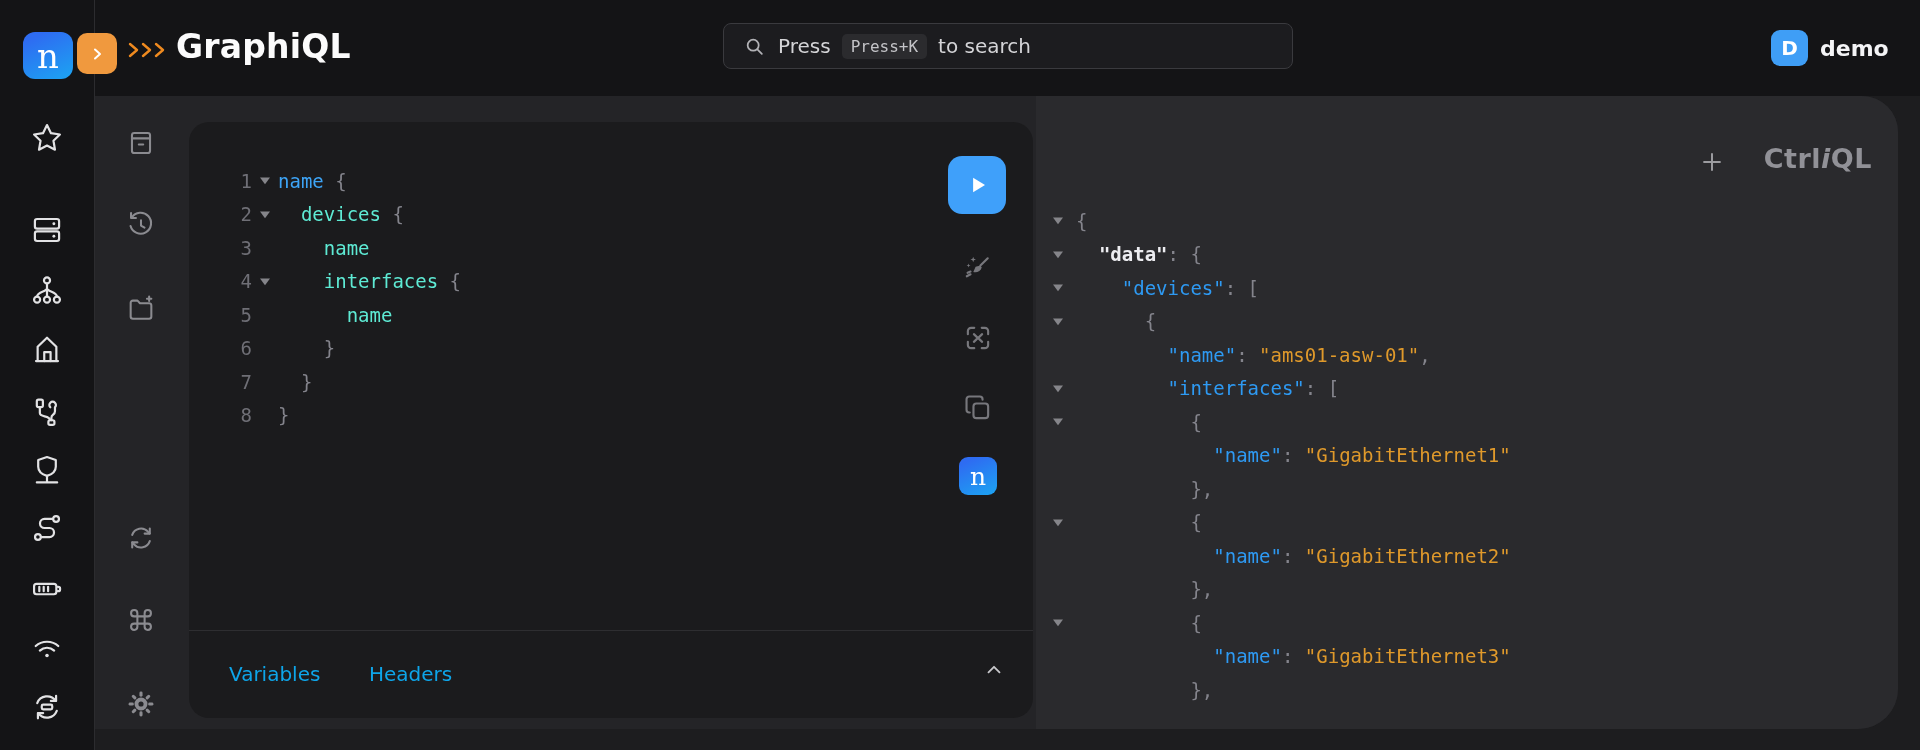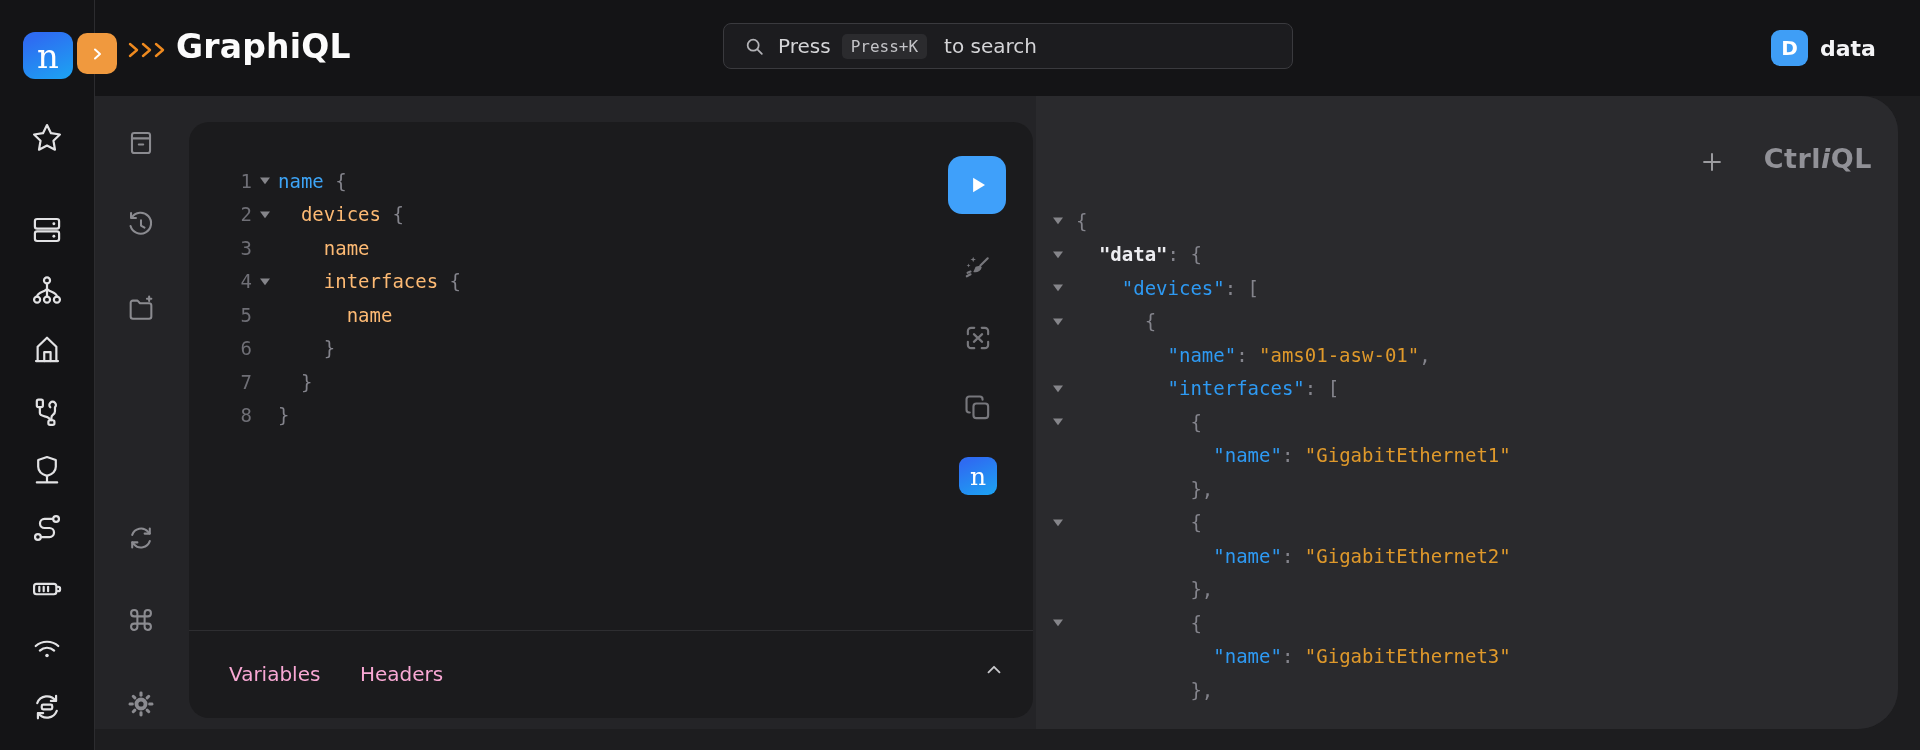--- a/index.html
+++ b/index.html
@@ -37,31 +37,31 @@
   .resp-pane{position:absolute;left:941px;top:0;right:0;bottom:0;background:#2a2a2d;border-radius:0 36px 40px 0}
   .gq-ic{position:absolute;transform:translate(-50%,-50%);color:#8b8b90;background:none;border:none;cursor:pointer;display:flex}
   
   .editor-box{position:absolute;left:94px;top:26px;width:844px;height:596px;background:#1b1b1d;border-radius:20px}
   .code-area{position:absolute;left:0;top:42px;right:110px}
   .code-row{display:flex;align-items:center;height:33.5px;
             font-family:"DejaVu Sans Mono","Liberation Mono",monospace;font-size:19px}
   .code-row .ln{width:63px;text-align:right;color:#6f6f76}
   .code-row .fold{width:26px;display:flex;justify-content:center;align-items:center;cursor:pointer}
   .code-row pre{font:inherit;white-space:pre}
-  .tk-kw{color:#3da4f6}.tk-fld{color:#fdba74}.tk-p{color:#84848c}
+  .tk-kw{color:#3da4f6}.tk-fld{color:#5eead4}.tk-p{color:#84848c}
   .tk-key{color:#2e9af3}.tk-dkey{color:#ededf1;font-weight:bold}.tk-str{color:#df992b}
   .exec-btn{position:absolute;left:759px;top:34px;width:58px;height:58px;border-radius:14px;background:#3fa0fa;
             border:none;display:flex;align-items:center;justify-content:center;cursor:pointer}
   .ed-tool{position:absolute;left:789px;transform:translate(-50%,-50%);color:#77777c;background:none;border:none;cursor:pointer;display:flex}
   .n-chip{position:absolute;left:770px;top:335px;width:38px;height:38px;border-radius:9px;border:none;cursor:pointer;
           background:linear-gradient(155deg,#2e6cf2 15%,#1e9ef2 90%);display:flex;align-items:center;justify-content:center}
   .n-chip span{font-family:"DejaVu Serif","Liberation Serif",serif;color:#fff;font-size:25px;line-height:1}
   .ed-footer{position:absolute;left:0;right:0;top:508px;bottom:0;border-top:1px solid #2e2e31;border-radius:0 0 20px 20px}
-  .ed-footer .tab{position:absolute;top:31px;font-size:20px;color:#f9a8d4;cursor:pointer}
-  .tab-vars{left:40px}.tab-headers{left:171px}
+  .ed-footer .tab{position:absolute;top:31px;font-size:20px;color:#0ea5e9;cursor:pointer}
+  .tab-vars{left:40px}.tab-headers{left:180px}
   .collapse-btn{position:absolute;left:794px;top:28px;background:none;border:none;color:#c7c7ca;cursor:pointer;display:flex}
   
   .resp-code{position:absolute;left:945px;top:108px}
   .resp-code .code-row .fold{width:36px}
   
   .add-tab{position:absolute;left:1603px;top:52px;background:none;border:none;color:#9c9ca0;cursor:pointer;display:flex}
   .gql-brand{position:absolute;right:26px;top:47px;font-size:27px;font-weight:600;color:#919197;letter-spacing:.5px}
   .gql-brand .it{font-style:italic}
 </style>
 </head>
@@ -160,26 +160,26 @@
   </span>
   <h1 class="page-title">GraphiQL</h1>
 
   <div class="searchbar">
     <svg width="21" height="21" viewBox="0 0 24 24" fill="none" stroke="#b2b2b6" stroke-width="2" stroke-linecap="round">
       <circle cx="10.5" cy="10.5" r="6.3"></circle>
         <path d="M15.3 15.3L20.4 20.4"></path>
       </svg>
     <span class="s-txt">Press</span>
     <kbd>Press+K</kbd>
-    <span class="s-txt" style="margin-left:6px">to search</span>
+    <span class="s-txt" style="margin-left:0">to search</span>
   </div>
 
   <div class="user">
     <div class="avatar">D</div>
-    <span class="uname">data</span>
+    <span class="uname">demo</span>
   </div>
 
   <div class="gql">
     <div class="resp-pane"></div>
 
     <div id="gqlSidebar">
         <button class="gq-ic" style="left: 46px; top: 47px;">
           <svg width="31" height="31" viewBox="0 0 24 24" fill="none" stroke="currentColor" stroke-width="1.6" stroke-linecap="round" stroke-linejoin="round">
             <rect x="5" y="4.2" width="14" height="15.6" rx="1.8"></rect>
             <path d="M5 8.4h14M10.3 13.2h3.4"></path>

